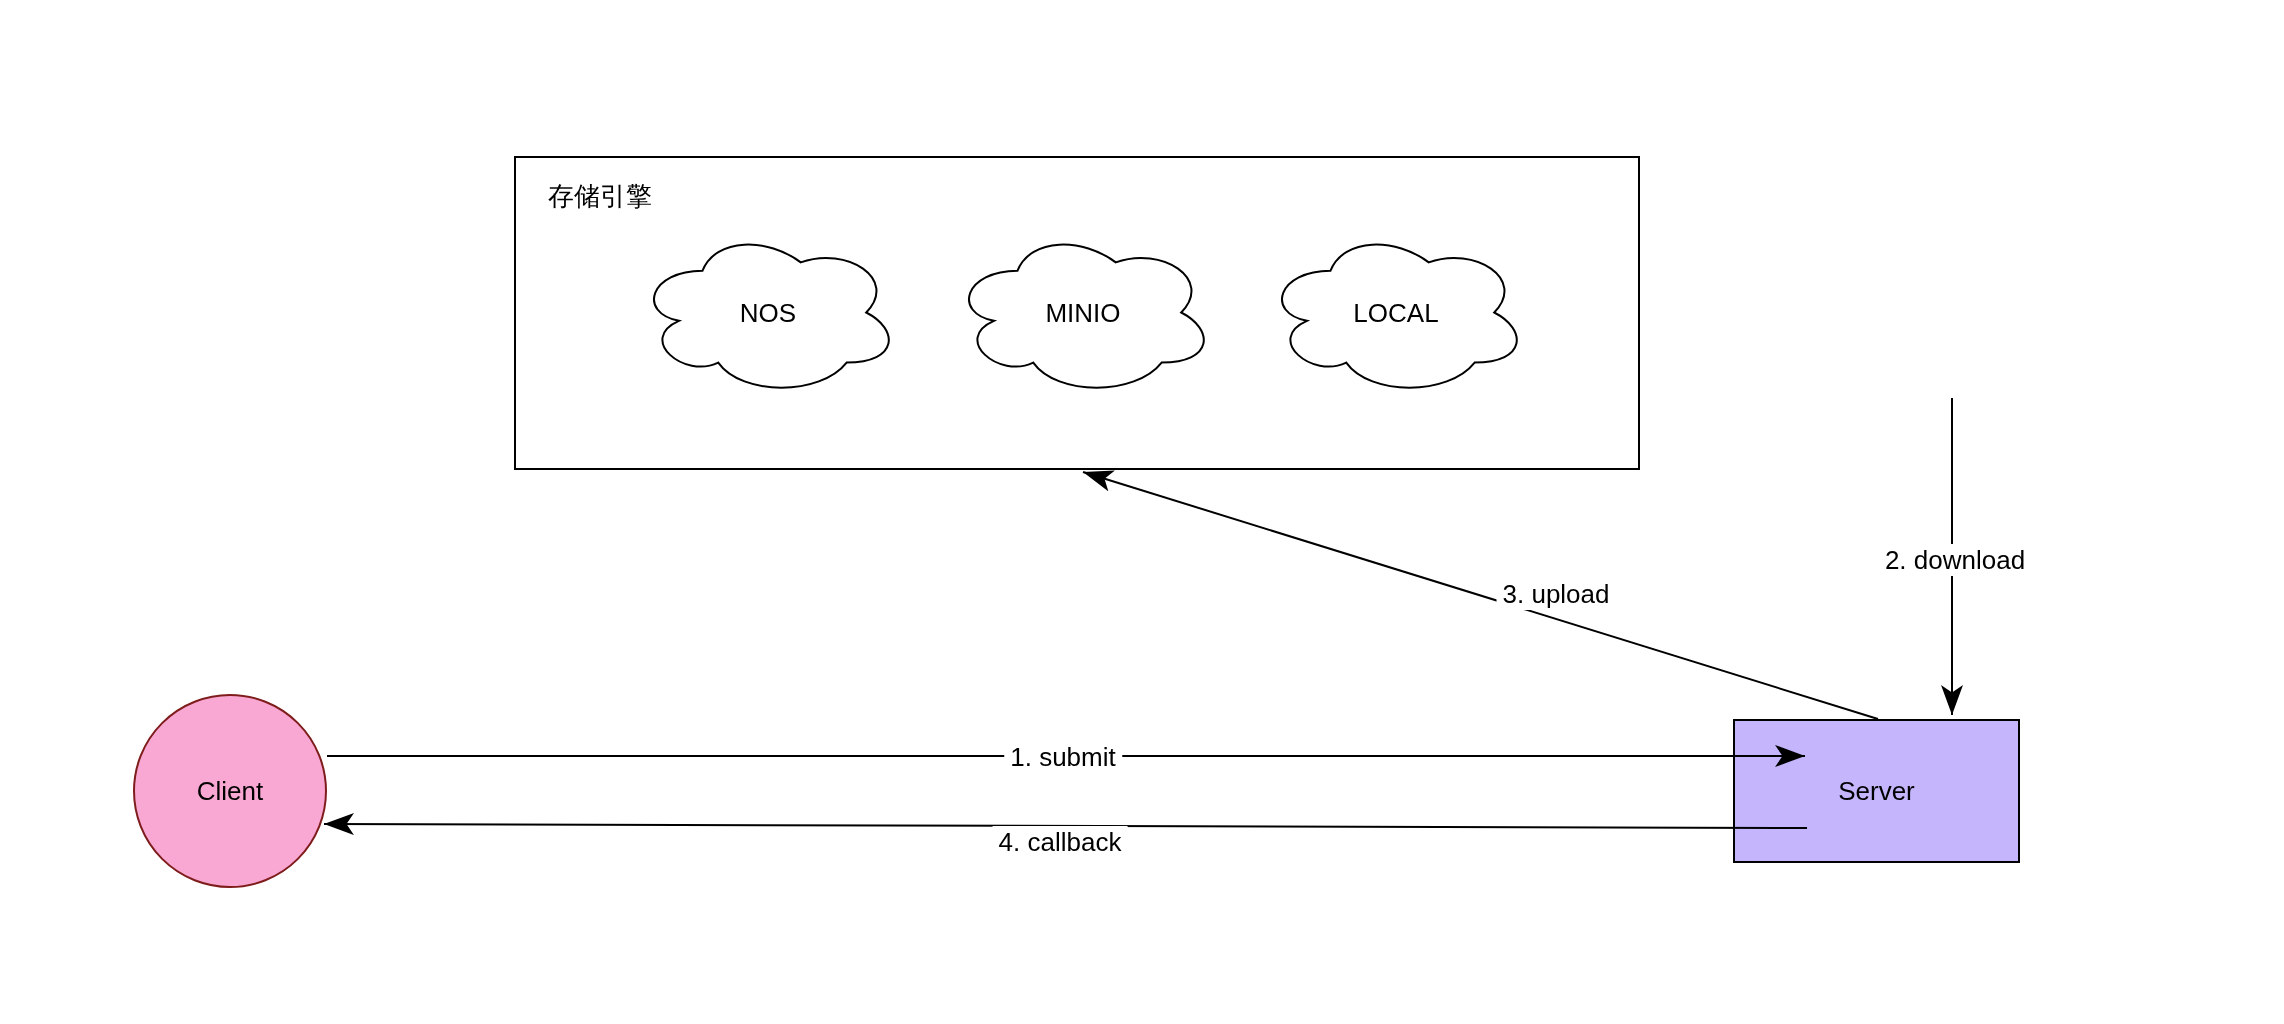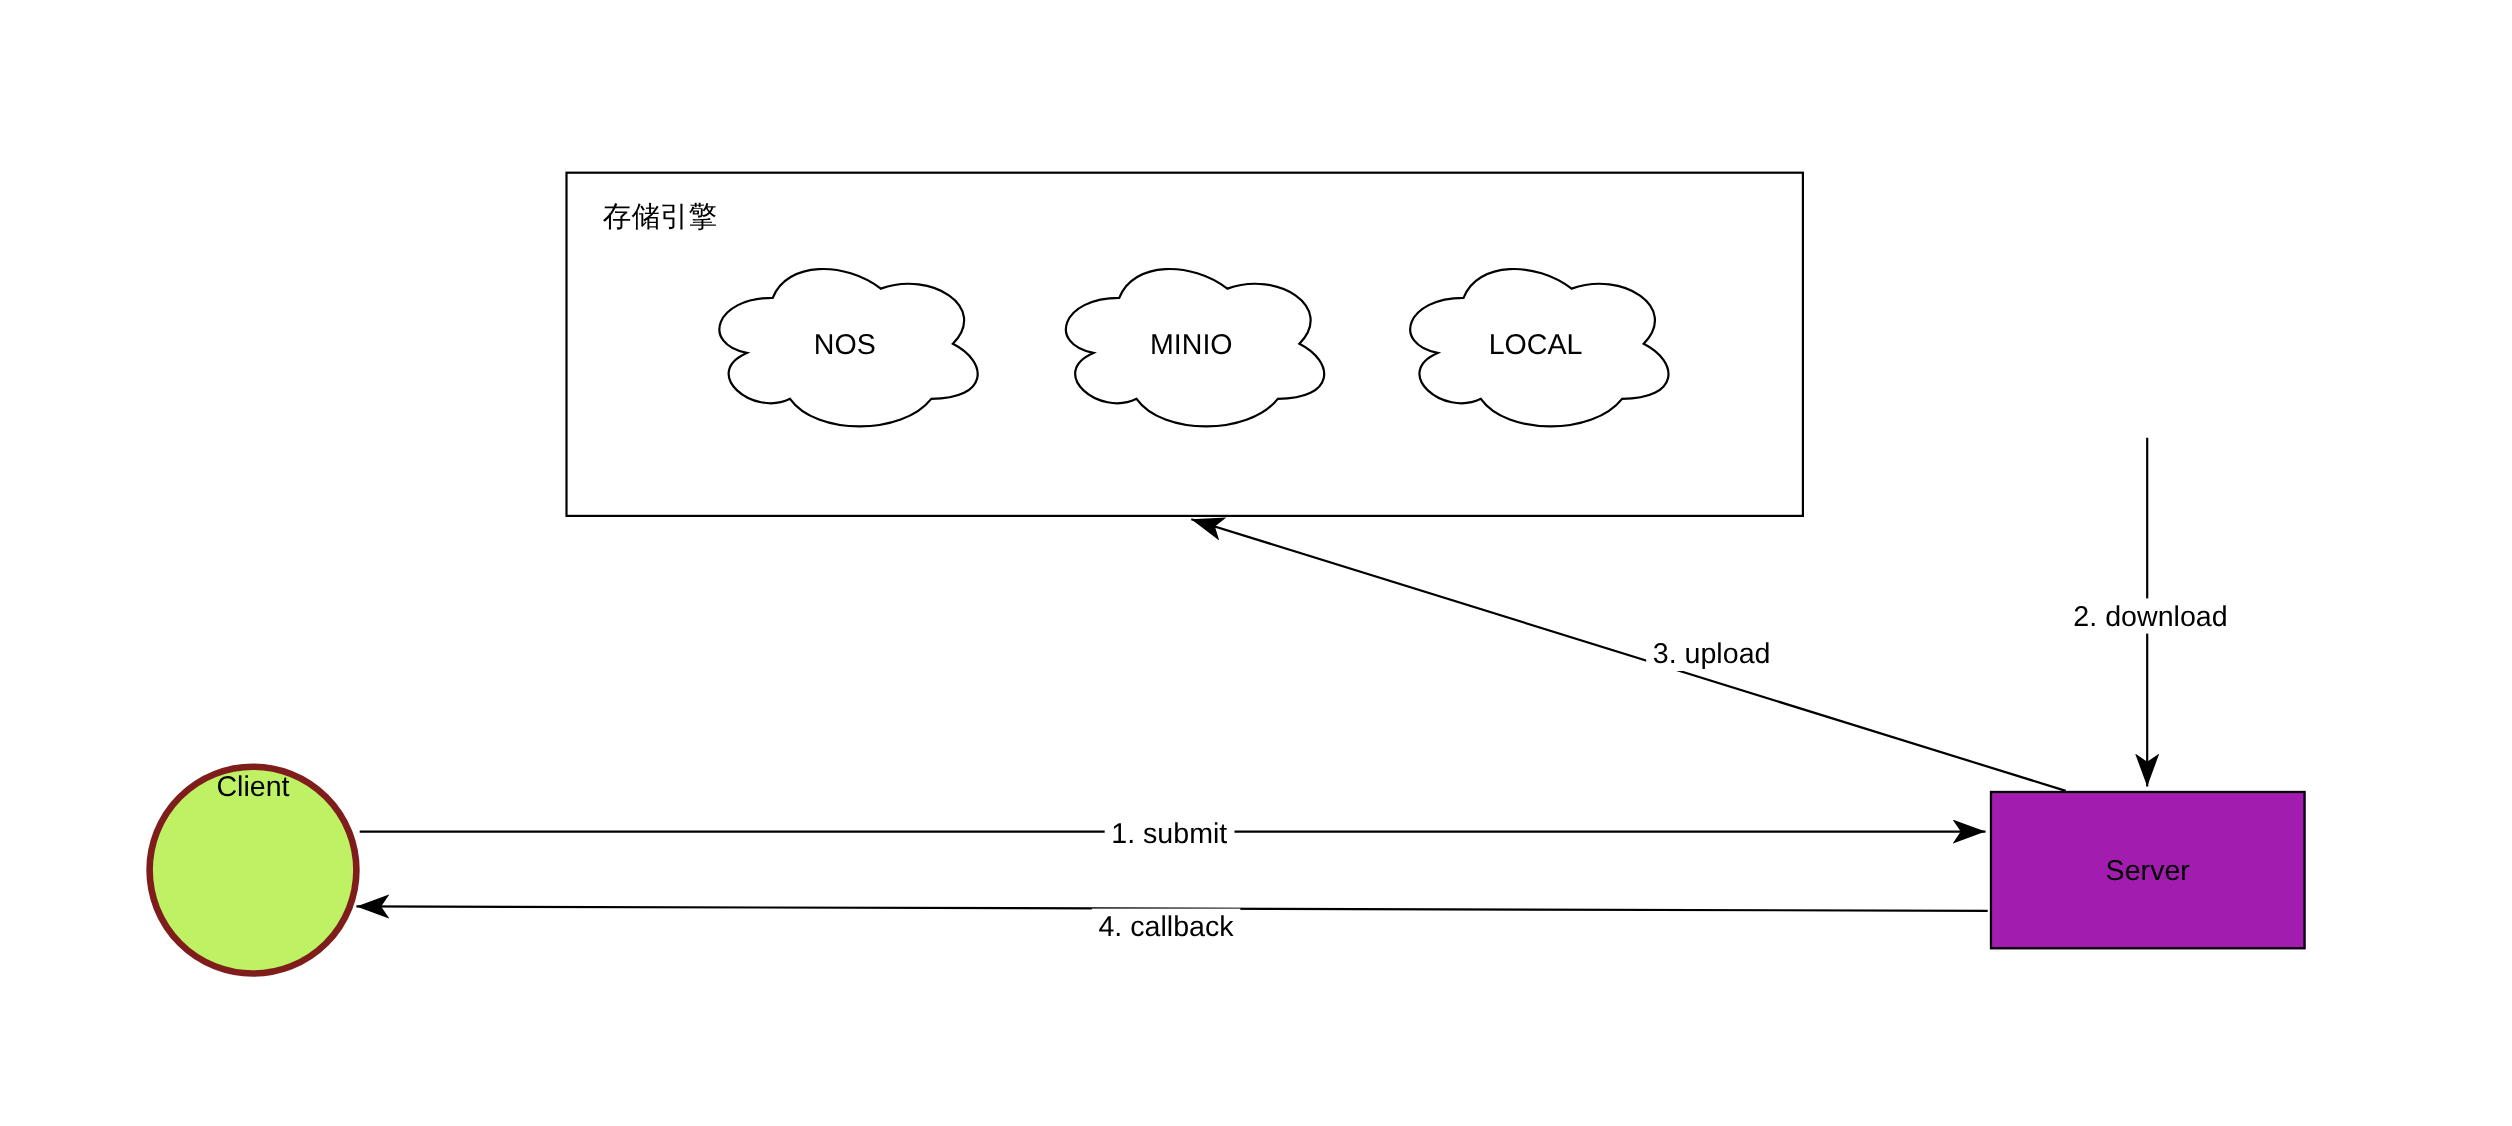--- a/index.html
+++ b/index.html
@@ -57,32 +57,33 @@
   .shape-label {
     position: relative;
     font-size: 26px;
     line-height: 30px;
     white-space: nowrap;
   }
   .client-circle {
     position: absolute;
     left: 133px; top: 694px;
     width: 194px; height: 194px;
-    border: 6px solid #7f1d1d;
+    border: 2px solid #7f1d1d;
     border-radius: 50%;
-    background: #bef264;
+    background: #f9a8d4;
     display: flex;
+    align-items: center;
     justify-content: center;
   }
   .server-rect {
     position: absolute;
-    left: 1809px; top: 719px;
+    left: 1733px; top: 719px;
     width: 287px; height: 144px;
     border: 2px solid #000;
-    background: #a21caf;
+    background: #c4b5fd;
     display: flex;
     align-items: center;
     justify-content: center;
   }
 
   
   .edge-layer {
     position: absolute;
     left: 0; top: 0;
     width: 2284px; height: 1024px;

